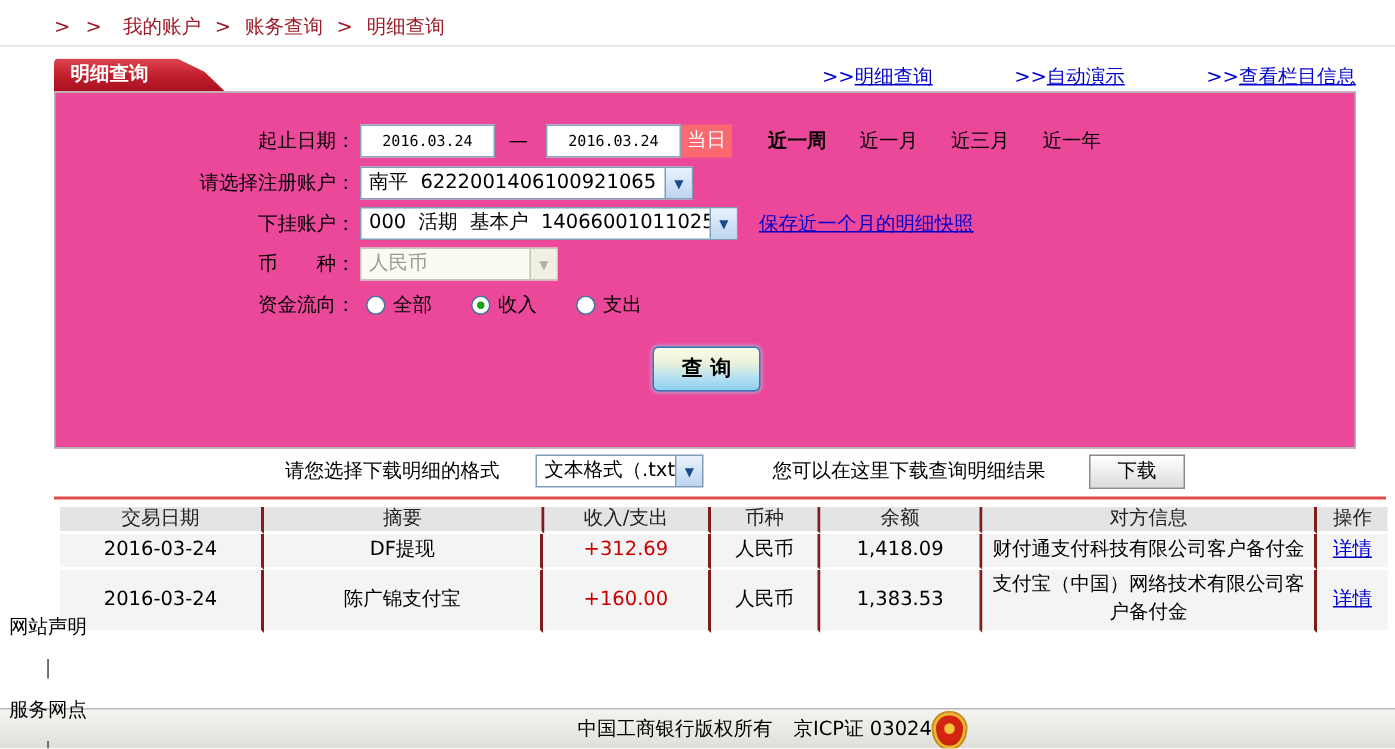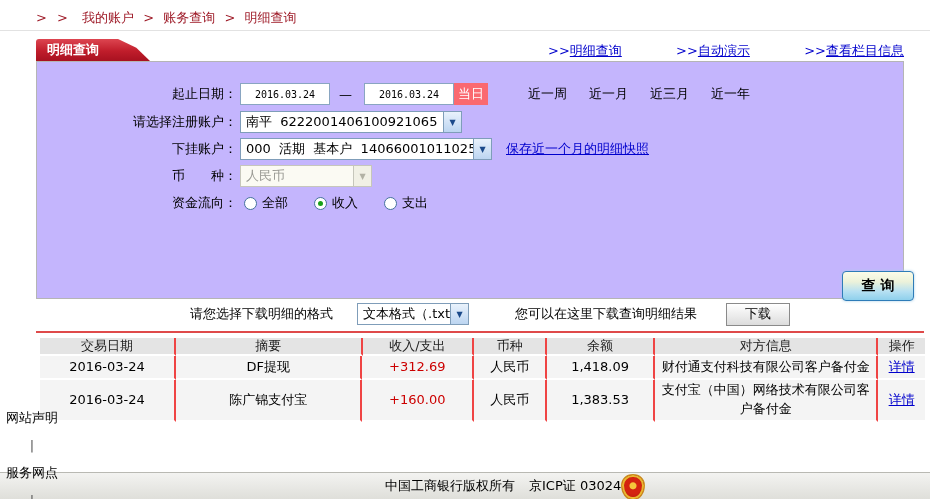--- a/index.html
+++ b/index.html
@@ -19,30 +19,30 @@
        background:linear-gradient(180deg,#dd4550 0%,#c01d2b 55%,#a81120 100%);
        clip-path:polygon(0 0,72% 0,88% 40%,100% 100%,0 100%);border-radius:3px 0 0 0;}
 
   
   .header-links{position:absolute;top:42px;left:548px;width:356px;display:flex;justify-content:space-between;}
   .hlink{color:#0000cc;cursor:pointer;white-space:nowrap;}
   .hl-text{text-decoration:underline;}
 
   
   .form-box{position:absolute;left:36px;top:61px;width:868px;height:238px;
-            background:#c4b5fd;border:1px solid #b5b5b5;box-sizing:border-box;}
+            background:#ec4899;border:1px solid #b5b5b5;box-sizing:border-box;}
   .frow{position:absolute;left:0;width:100%;height:24px;display:flex;align-items:center;}
   .flabel{width:200px;text-align:right;flex:none;white-space:pre;}
   .date-input{width:88px;height:20px;border:1px solid #89a5c1;background:#fff;text-align:center;
               font-family:"DejaVu Sans Mono",monospace;font-size:10px;padding:0;margin-left:3px;}
   .dash{margin:0 9px;}
   .today-btn{width:34px;height:22px;line-height:22px;text-align:center;
              background:#fa6970;color:#fff;cursor:pointer;flex:none;}
   .quick{margin-left:22px;cursor:pointer;white-space:nowrap;}
-  .quick.first{margin-left:40px;}
+  .quick.first{margin-left:24px;font-weight:bold;}
 
   
   .sel{display:flex;align-items:stretch;height:22px;border:1px solid #7f9db9;background:#fff;
        box-sizing:border-box;cursor:pointer;margin-left:3px;}
   .sel-text{flex:1;line-height:20px;padding:0 5px;white-space:pre;overflow:hidden;}
   .sel-arrow{width:17px;flex:none;display:flex;align-items:center;justify-content:center;
              font-size:8px;color:#1b4a8a;background:linear-gradient(180deg,#e9f2fc,#bcd5f1);
              border-left:1px solid #7f9db9;}
   .sel.disabled{border-color:#c6c6bb;background:#fbfaf3;color:#9a9a94;cursor:default;}
   .sel.disabled .sel-arrow{background:#f1f0e5;color:#b2b1a4;border-left-color:#c6c6bb;}
@@ -50,40 +50,40 @@
 
   
   .radio{width:13px;height:13px;border-radius:50%;border:1px solid #46729e;background:#fff;
          position:relative;margin:0 5px 0 0;flex:none;cursor:pointer;box-sizing:border-box;}
   .radio.first{margin-left:7px;}
   .radio.checked::after{content:"";position:absolute;left:3px;top:3px;width:5px;height:5px;
          border-radius:50%;background:#18a018;}
   .ropt{margin-right:26px;cursor:pointer;}
 
   
-  .btn-row{position:absolute;left:11px;top:169px;width:100%;display:flex;justify-content:flex-end;margin-top:40px;}
+  .btn-row{position:absolute;left:1px;top:169px;width:100%;display:flex;justify-content:center;}
   .query-btn{width:72px;height:30px;border:1px solid #2e7cb8;border-radius:4px;
              background:linear-gradient(180deg,#fcfce8 0%,#ecf2da 35%,#b5e0f2 70%,#8fd0ec 100%);
              font-size:14px;font-weight:bold;font-family:inherit;cursor:pointer;
              box-shadow:0 0 3px #a8cfe8;padding:0;white-space:pre;}
 
   
   .dl-row{position:absolute;left:36px;top:302px;width:868px;height:24px;display:flex;align-items:center;gap:20px;}
   .dl-label{margin-left:154px;}
   .dl-sel{width:112px;margin-left:4px;}
   .dl-hint{margin-left:26px;}
   .dl-btn{margin-left:9px;width:64px;height:23px;border:1px solid #8a8a8a;
           background:linear-gradient(180deg,#ffffff,#dcdcdc);font-family:inherit;font-size:13px;cursor:pointer;}
 
   .red-line{position:absolute;left:36px;top:331px;width:888px;height:2px;background:#df4a4a;}
 
   
   .tbl{position:absolute;left:40px;top:338px;width:885px;}
   .tr{display:flex;}
-  .td{box-sizing:border-box;border-right:2px solid #ef4444;border-bottom:2px solid #fff;
+  .td{box-sizing:border-box;border-right:2px solid #7f1d1d;border-bottom:2px solid #fff;
       display:flex;align-items:center;justify-content:center;text-align:center;
       background:#f4f4f4;padding:0 4px;line-height:1.45;}
   .td:last-child{border-right:none;}
   .th-row .td{background:#e4e4e4;height:18px;color:#222;padding:0;}
   .c0{width:140px;}.c1{width:192px;}.c2{width:115px;}.c3{width:75px;}.c4{width:111px;}
   .c5{width:230px;}.c6{width:48px;}
   .row1 .td{height:24px;}
   .row2 .td{height:42px;}
   .amt{color:#cc0000;}
   .detail-link{color:#0000cc;text-decoration:underline;cursor:pointer;}

